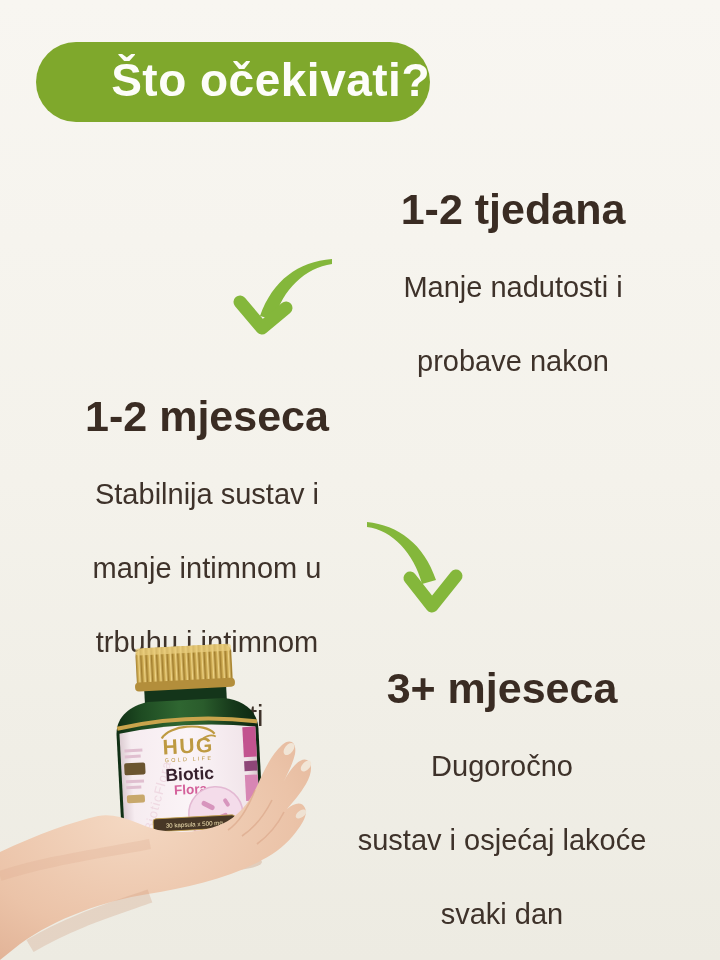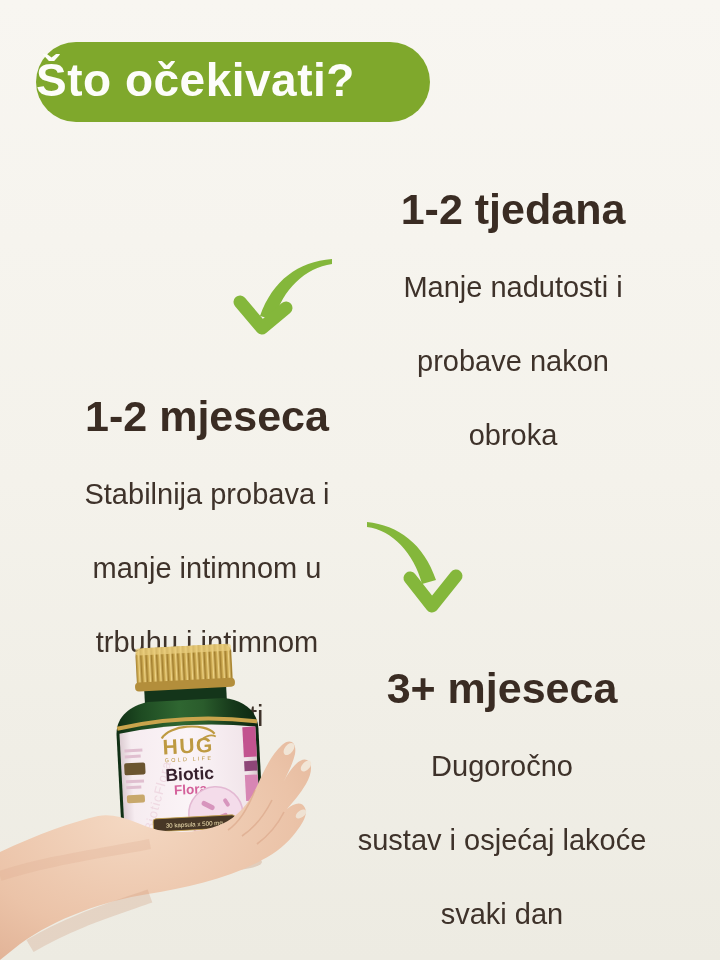--- a/index.html
+++ b/index.html
@@ -4,21 +4,21 @@
 <style>
   html,body{margin:0;padding:0;background:#e8e6df;}
   .canvas{
     position:relative;width:720px;height:960px;margin:0 auto;overflow:hidden;
     background:linear-gradient(180deg,#f8f6f1 0%,#f4f2eb 50%,#edebe2 100%);
     font-family:"Liberation Sans",sans-serif;
   }
   .title-banner{
     position:absolute;left:36px;top:42px;width:394px;height:80px;
     background:#7fa82c;border-radius:42px;
-    display:flex;align-items:center;justify-content:flex-start;
+    display:flex;align-items:center;justify-content:flex-end;
   }
   .title-banner span{
     color:#fdfdf9;font-size:46px;font-weight:600;letter-spacing:.5px;padding-bottom:4px;
   }
   .stage{position:absolute;text-align:center;}
   .stage h2{
     margin:9px 0 10px 0;font-size:43px;font-weight:800;color:#3a2c23;line-height:48px;
   }
   .stage .line{
     font-size:29px;line-height:40px;color:#3e322a;font-weight:400;margin-top:34px;
@@ -38,31 +38,30 @@
 <div class="canvas">
 
   <div class="title-banner">
     <span>Što očekivati?</span>
   </div>
 
   <div class="stage stage-1">
     <h2>1-2 tjedana</h2>
     <div class="line">Manje nadutosti i</div>
     <div class="line">probave nakon</div>
-    <div class="line">obroka</div>
   </div>
 
   <svg class="arrow arrow-1" viewBox="0 0 108 92">
     <path d="M104,7 C70,10 45,28 32,64 L46,68 C55,37 77,16 104,12 Z" fill="#84B73B"></path>
     <polyline points="12,50 34,76 58,56" fill="none" stroke="#84B73B" stroke-width="13" stroke-linecap="round" stroke-linejoin="round"></polyline>
   </svg>
 
   <div class="stage stage-2">
     <h2>1-2 mjeseca</h2>
-    <div class="line">Stabilnija probava i</div>
+    <div class="line">Stabilnija sustav i</div>
     <div class="line">manje intimnom u</div>
     <div class="line">trbuhu i intimnom</div>
     <div class="line">očekivati</div>
   </div>
 
   <svg class="arrow arrow-2" viewBox="0 0 102 112">
     <path d="M1,6 C32,9 58,28 70,64 L56,68 C48,37 26,14 1,11 Z" fill="#84B73B"></path>
     <polyline points="44,62 66,90 90,60" fill="none" stroke="#84B73B" stroke-width="13" stroke-linecap="round" stroke-linejoin="round"></polyline>
   </svg>
 

